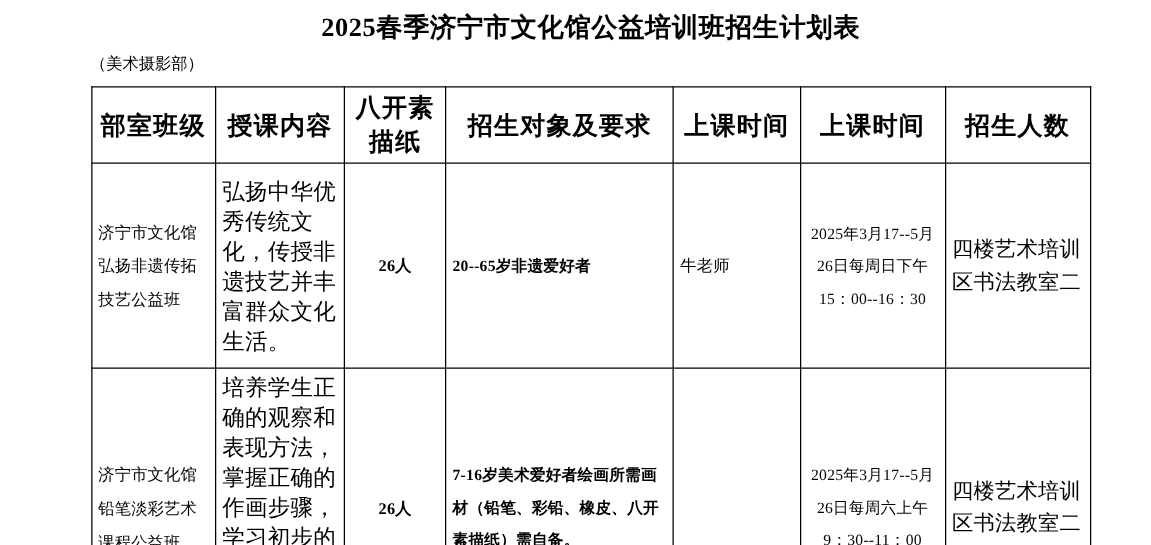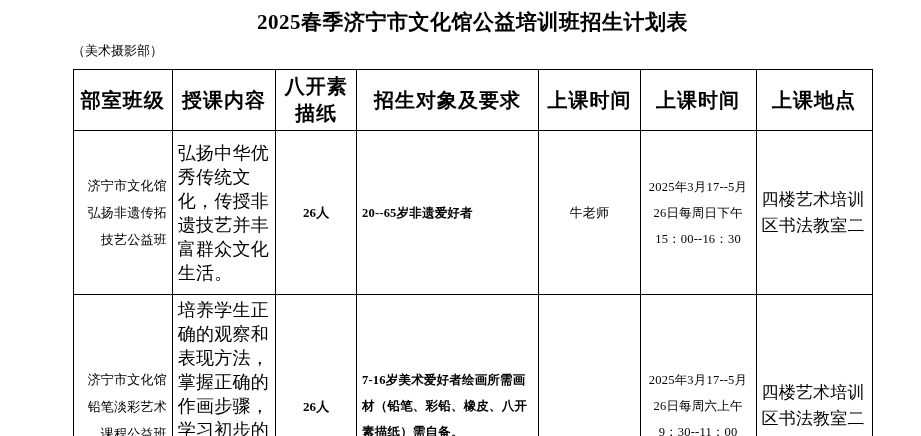--- a/index.html
+++ b/index.html
@@ -64,42 +64,41 @@
   .col-teacher{ width: 98px; }
   .col-time   { width: 112px; }
   .col-place  { width: 112px; }
 
   td.cell {
     font-size: 12.5px;
     line-height: 25px;
     letter-spacing: 0.2px;
   }
   td.unit {
-    text-align: right;
+    text-align: left;
     line-height: 27px;
     font-size: 13px;
   }
   td.content {
     text-align: left;
     line-height: 24px;
     font-size: 18px;
   }
   td.number {
     text-align: center;
     font-size: 13px;
     font-weight: bold;
   }
   td.target {
     text-align: left;
     font-size: 12.5px;
     font-weight: bold;
     line-height: 26px;
   }
   td.teacher {
-    text-align: center;
     font-size: 13px;
   }
   td.time {
     text-align: center;
     font-size: 12.5px;
     line-height: 26px;
   }
   td.place {
     text-align: left;
     font-size: 17px;
@@ -127,21 +126,21 @@
       <col class="col-place">
     </colgroup>
     <thead>
       <tr>
         <th>部室班级</th>
         <th>授课内容</th>
         <th>八开素描纸</th>
         <th>招生对象及要求</th>
         <th>上课时间</th>
         <th>上课时间</th>
-        <th>上课地点</th>
+        <th>招生人数</th>
       </tr>
     </thead>
     <tbody>
       <tr class="row1">
         <td class="cell unit">济宁市文化馆弘扬非遗传拓技艺公益班</td>
         <td class="cell content">弘扬中华优秀传统文化，传授非遗技艺并丰富群众文化生活。</td>
         <td class="cell number">26人</td>
         <td class="cell target">20--65岁非遗爱好者</td>
         <td class="cell teacher">牛老师</td>
         <td class="cell time">2025年3月17--5月26日每周日下午15：00--16：30</td>

